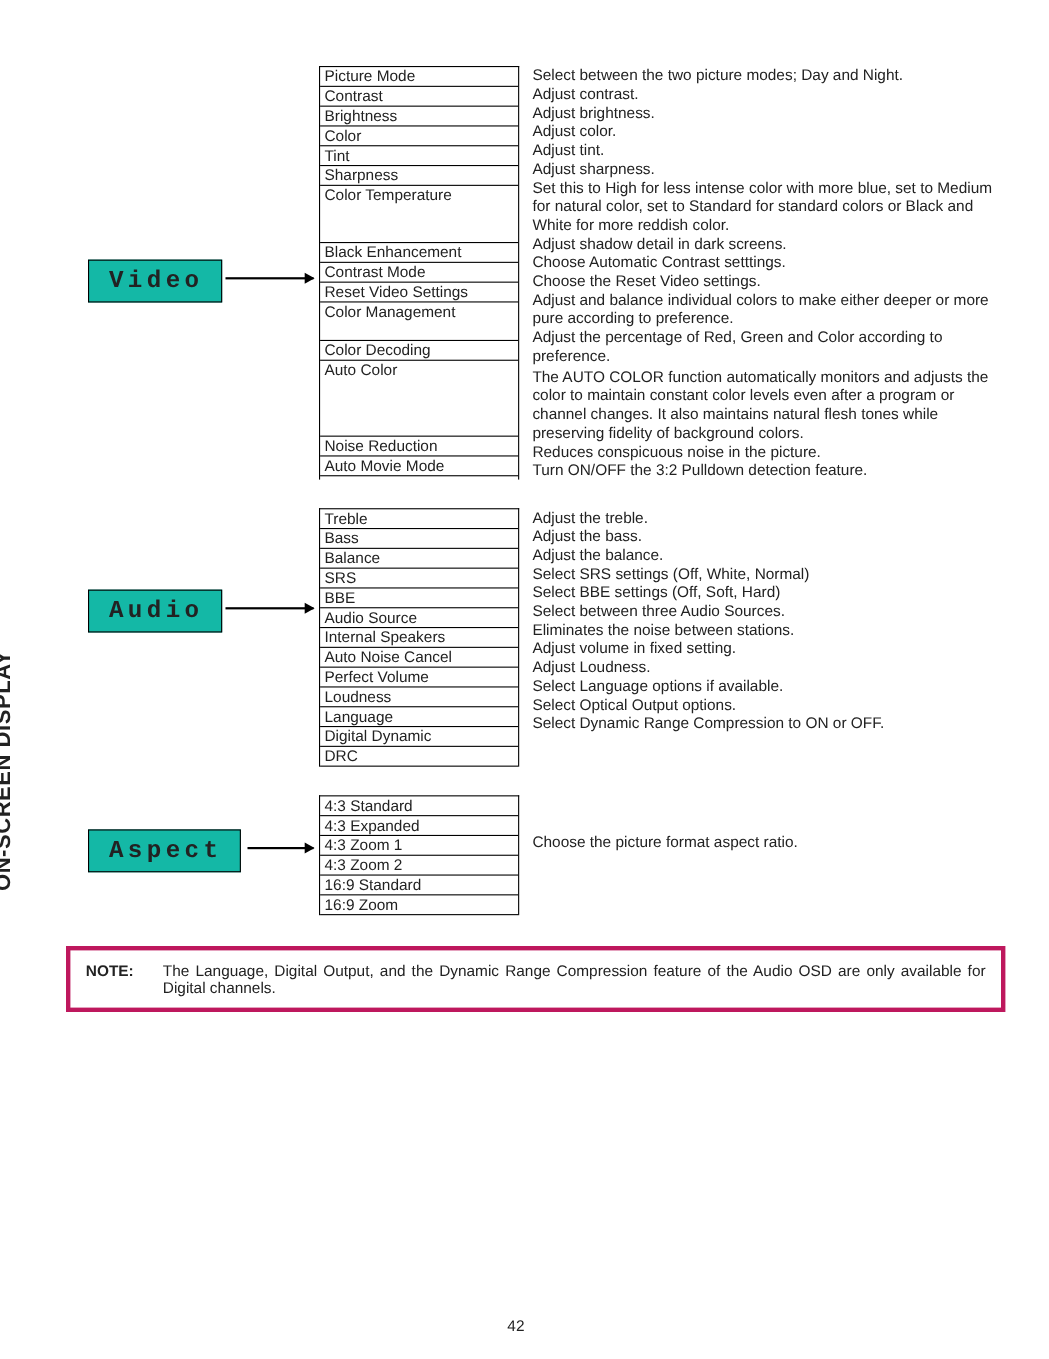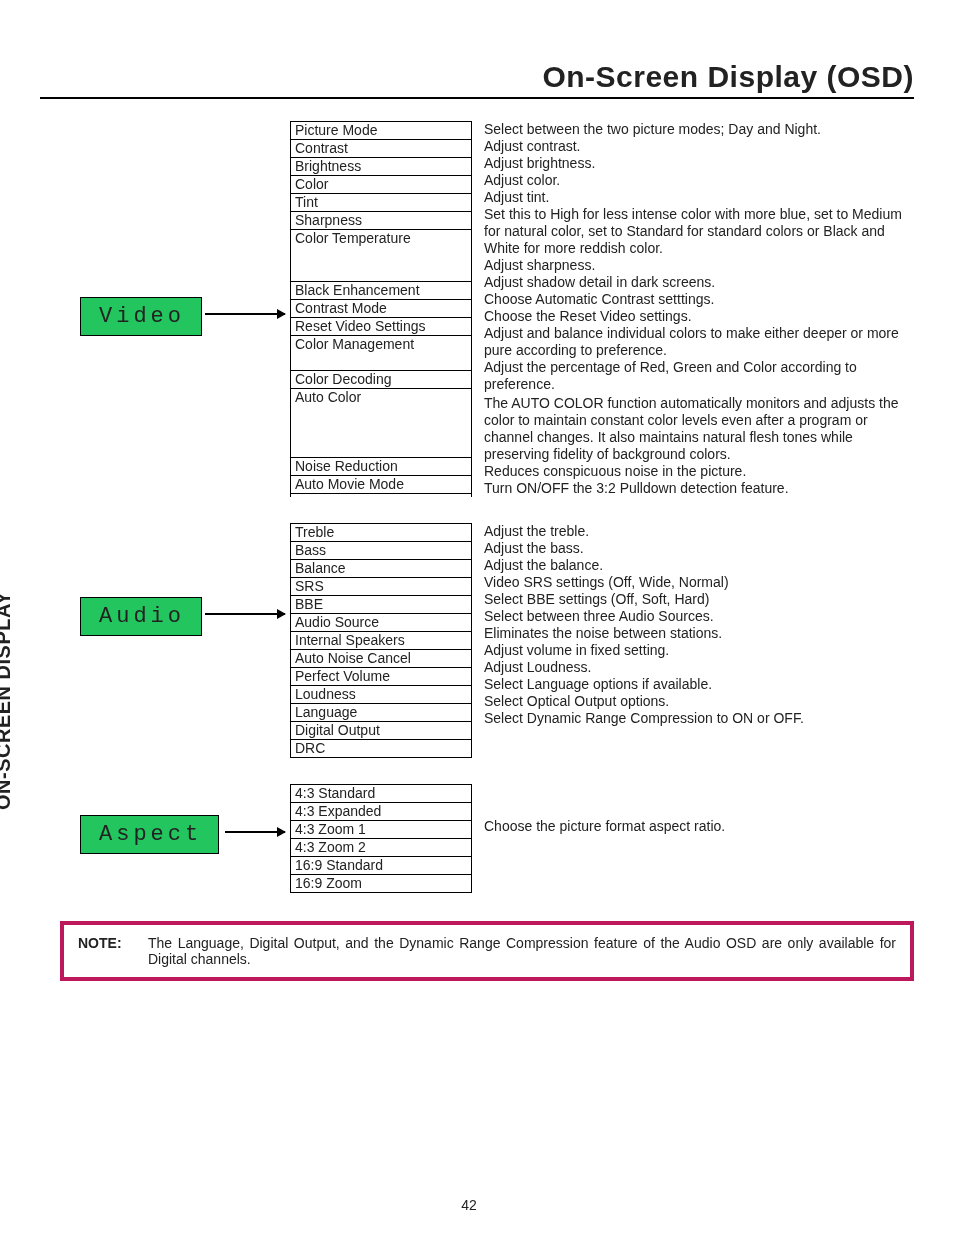--- a/index.html
+++ b/index.html
@@ -1,20 +1,20 @@
 <!DOCTYPE html>
 <html><head>
 <meta charset="utf-8">
 <style>
   html,body{margin:0;padding:0;background:#fff;font-family:Helvetica,Arial,sans-serif;color:#222;}
   .page{width:954px;height:1235px;position:relative;box-sizing:border-box;padding:60px 40px 30px 40px;}
   .title{font-size:30px;font-weight:bold;text-align:right;border-bottom:2px solid #000;padding-bottom:3px;margin-bottom:22px;letter-spacing:0.5px;}
   .diagram{position:relative;margin-left:45px;}
   .section{position:relative;display:flex;align-items:flex-start;margin-bottom:26px;}
-  .cat-box{position:absolute;border:1.5px solid #000;font-family:"Courier New",monospace;font-size:22px;letter-spacing:4px;padding:6px 16px 6px 18px;background:#22c55e;font-weight:400;}
+  .cat-box{position:absolute;border:1.5px solid #000;font-family:"Courier New",monospace;font-size:22px;letter-spacing:4px;padding:6px 16px 6px 18px;background:#14b8a6;font-weight:700;}
   .cat-video{left:-5px;top:176px;}
   .cat-audio{left:-5px;top:74px;}
   .cat-aspect{left:-5px;top:31px;}
   .arrow{position:absolute;height:1.5px;background:#000;}
   .arrow::after{content:"";position:absolute;right:-1px;top:-4px;border-left:9px solid #000;border-top:5px solid transparent;border-bottom:5px solid transparent;}
   .arrow-video{left:120px;top:192px;width:80px;}
   .arrow-audio{left:120px;top:90px;width:80px;}
   .arrow-aspect{left:140px;top:47px;width:60px;}
   .cols{margin-left:205px;display:flex;}
   .items{width:180px;}
@@ -27,21 +27,20 @@
   .note-box{border:4px solid #be185d;margin:28px 0 0 20px;padding:10px 14px;font-size:14px;text-align:justify;}
   .note-wrap{display:flex;}
   .note-label{font-weight:bold;width:70px;flex-shrink:0;}
   .note-content{flex:1;text-align:justify;}
   .page-num{position:absolute;bottom:22px;left:0;right:16px;text-align:center;font-size:14px;}
 </style>
 </head>
 <body>
 
 <div class="page">
-  <div class="title">On-Screen Display (OSD)</div>
 
   <div class="diagram">
 
     <div class="section">
       <div class="cat-box cat-video">Video</div>
       <div class="arrow arrow-video"></div>
       <div class="cols">
         <div class="items item-box">
           <span class="cell item-cell">Picture Mode</span>
           <span class="cell item-cell">Contrast</span>
@@ -58,22 +57,22 @@
           <span class="cell item-cell" style="height:68px">Auto Color</span>
           <span class="cell item-cell">Noise Reduction</span>
           <span class="cell item-cell">Auto Movie Mode</span>
         </div>
         <div class="descs">
           <span class="cell desc-cell">Select between the two picture modes; Day and Night.</span>
           <span class="cell desc-cell">Adjust contrast.</span>
           <span class="cell desc-cell">Adjust brightness.</span>
           <span class="cell desc-cell">Adjust color.</span>
           <span class="cell desc-cell">Adjust tint.</span>
+          <span class="cell desc-cell">Adjust sharpness.</span>
           <span class="cell desc-cell">Set this to High for less intense color with more blue, set to Medium for natural color, set to Standard for standard colors or Black and White for more reddish color.</span>
-          <span class="cell desc-cell">Adjust sharpness.</span>
           <span class="cell desc-cell">Adjust shadow detail in dark screens.</span>
           <span class="cell desc-cell">Choose Automatic Contrast setttings.</span>
           <span class="cell desc-cell">Choose the Reset Video settings.</span>
           <span class="cell desc-cell">Adjust and balance individual colors to make either deeper or more pure according to preference.</span>
           <span class="cell desc-cell">Adjust the percentage of Red, Green and Color according to preference.</span>
           <span class="cell desc-cell" style="margin-top:2px">The AUTO COLOR function automatically monitors and adjusts the color to maintain constant color levels even after a program or channel changes. It also maintains natural flesh tones while preserving fidelity of background colors.</span>
           <span class="cell desc-cell">Reduces conspicuous noise in the picture.</span>
           <span class="cell desc-cell">Turn ON/OFF the 3:2 Pulldown detection feature.</span>
         </div>
       </div>
@@ -88,28 +87,28 @@
           <span class="cell item-cell">Bass</span>
           <span class="cell item-cell">Balance</span>
           <span class="cell item-cell">SRS</span>
           <span class="cell item-cell">BBE</span>
           <span class="cell item-cell">Audio Source</span>
           <span class="cell item-cell">Internal Speakers</span>
           <span class="cell item-cell">Auto Noise Cancel</span>
           <span class="cell item-cell">Perfect Volume</span>
           <span class="cell item-cell">Loudness</span>
           <span class="cell item-cell">Language</span>
-          <span class="cell item-cell">Digital Output</span>
+          <span class="cell item-cell">Digital Dynamic</span>
           <span class="cell item-cell">DRC</span>
         </div>
         <div class="descs">
           <span class="cell desc-cell">Adjust the treble.</span>
           <span class="cell desc-cell">Adjust the bass.</span>
           <span class="cell desc-cell">Adjust the balance.</span>
-          <span class="cell desc-cell">Video SRS settings (Off, Wide, Normal)</span>
+          <span class="cell desc-cell">Select SRS settings (Off, White, Normal)</span>
           <span class="cell desc-cell">Select BBE settings (Off, Soft, Hard)</span>
           <span class="cell desc-cell">Select between three Audio Sources.</span>
           <span class="cell desc-cell">Eliminates the noise between stations.</span>
           <span class="cell desc-cell">Adjust volume in fixed setting.</span>
           <span class="cell desc-cell">Adjust Loudness.</span>
           <span class="cell desc-cell">Select Language options if available.</span>
           <span class="cell desc-cell">Select Optical Output options.</span>
           <span class="cell desc-cell">Select Dynamic Range Compression to ON or OFF.</span>
         </div>
       </div>

